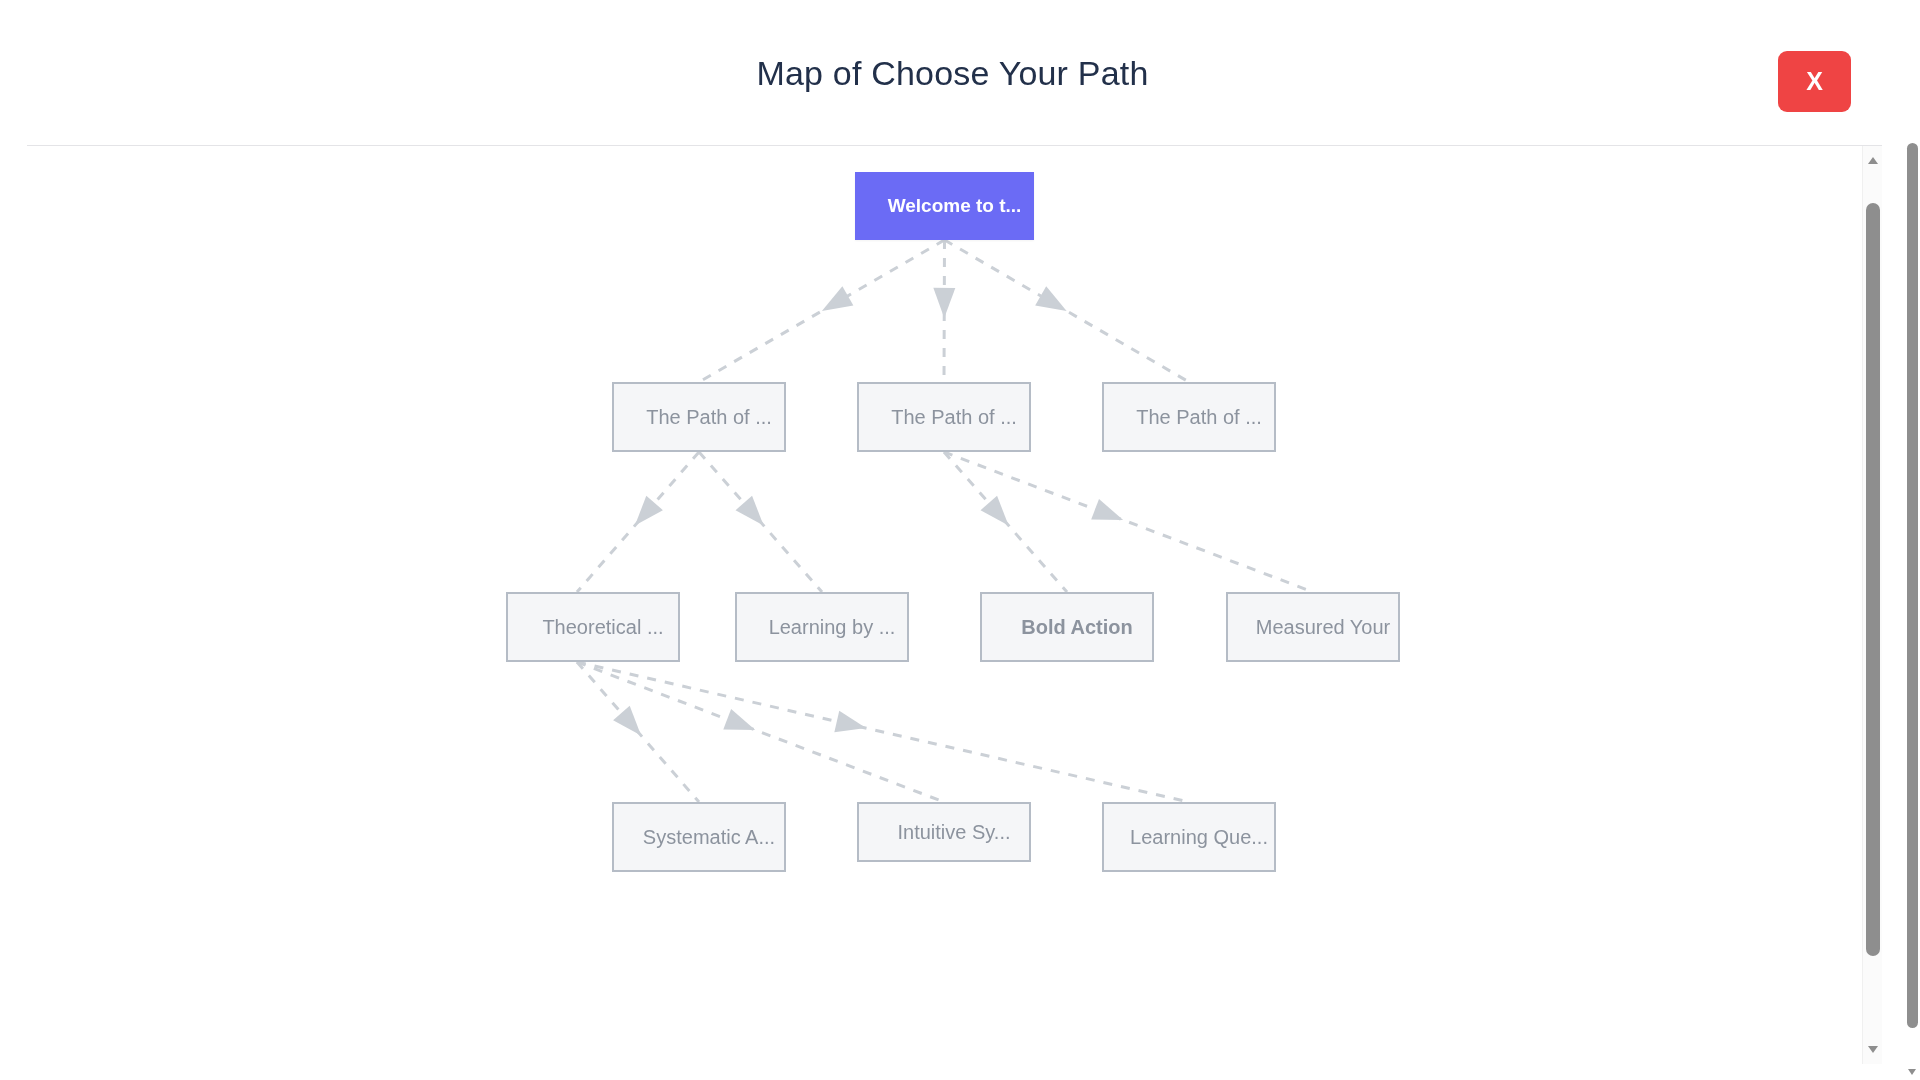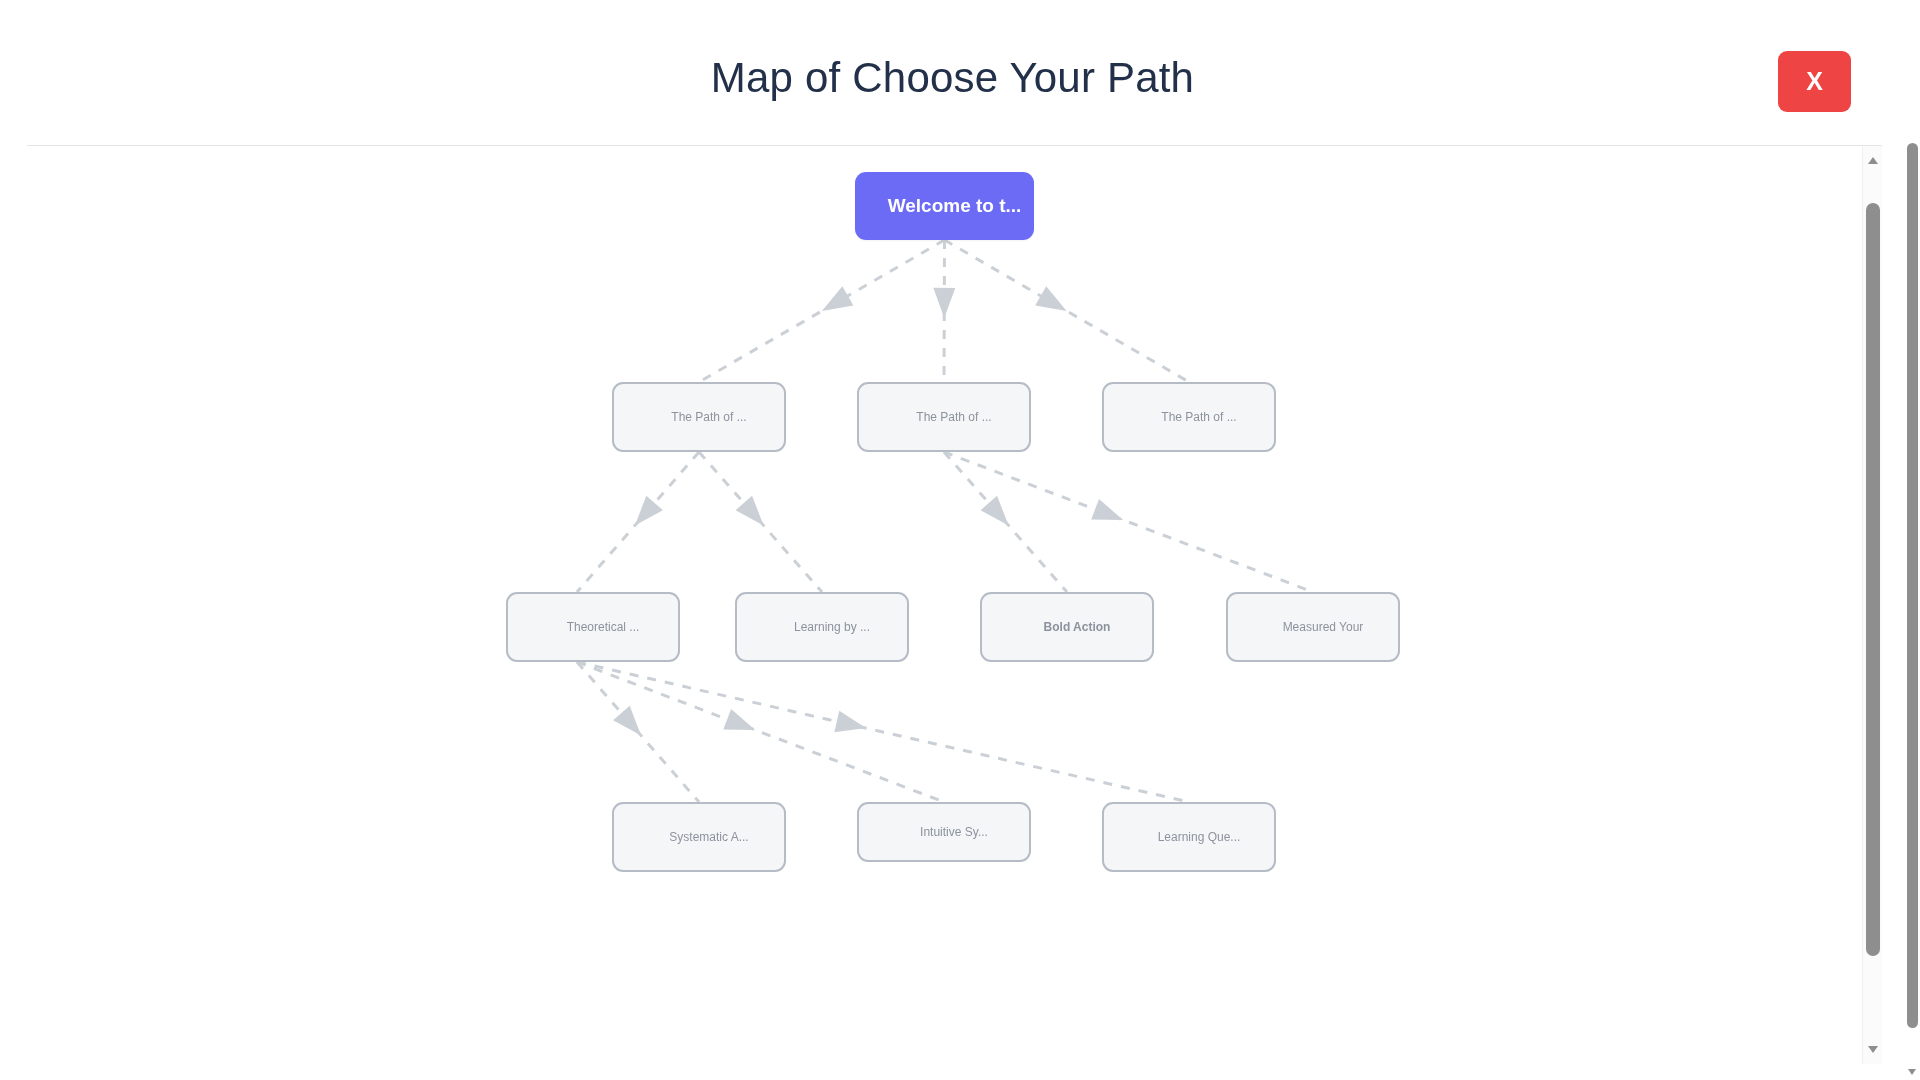--- a/index.html
+++ b/index.html
@@ -29,21 +29,21 @@
     height: 146px;
     background: #ffffff;
   }
 
   .map-title {
     position: absolute;
     left: 0;
     top: 54px;
     width: 1905px;
     text-align: center;
-    font-size: 42px;
+    font-size: 34px;
     font-weight: 400;
     color: #22304a;
     font-family: "Liberation Sans", sans-serif;
     letter-spacing: 0.2px;
     white-space: nowrap;
   }
 
   .close-button {
     position: absolute;
     left: 1778px;
@@ -99,21 +99,21 @@
     height: 918px;
     pointer-events: none;
   }
 
   
   .node {
     position: absolute;
     display: flex;
     align-items: center;
     justify-content: center;
-    border-radius: 11px;
+    border-radius: 0;
     font-family: "Liberation Sans", sans-serif;
     text-align: center;
     cursor: pointer;
     user-select: none;
     overflow: hidden;
     white-space: nowrap;
     padding-left: 20px;
   }
 
   .node.root {
@@ -122,21 +122,21 @@
     color: #ffffff;
     font-size: 19px;
     font-weight: 700;
     box-shadow: 0 1px 2px rgba(0,0,0,0.05);
   }
 
   .node.normal {
     background: #f5f6f8;
     border: 2px solid #b5bcc6;
     color: #8c939e;
-    font-size: 12px;
+    font-size: 20px;
     font-weight: 400;
   }
 
   
   .inner-scrollbar {
     position: absolute;
     left: 1862px;
     top: 146px;
     width: 20px;
     height: 918px;

